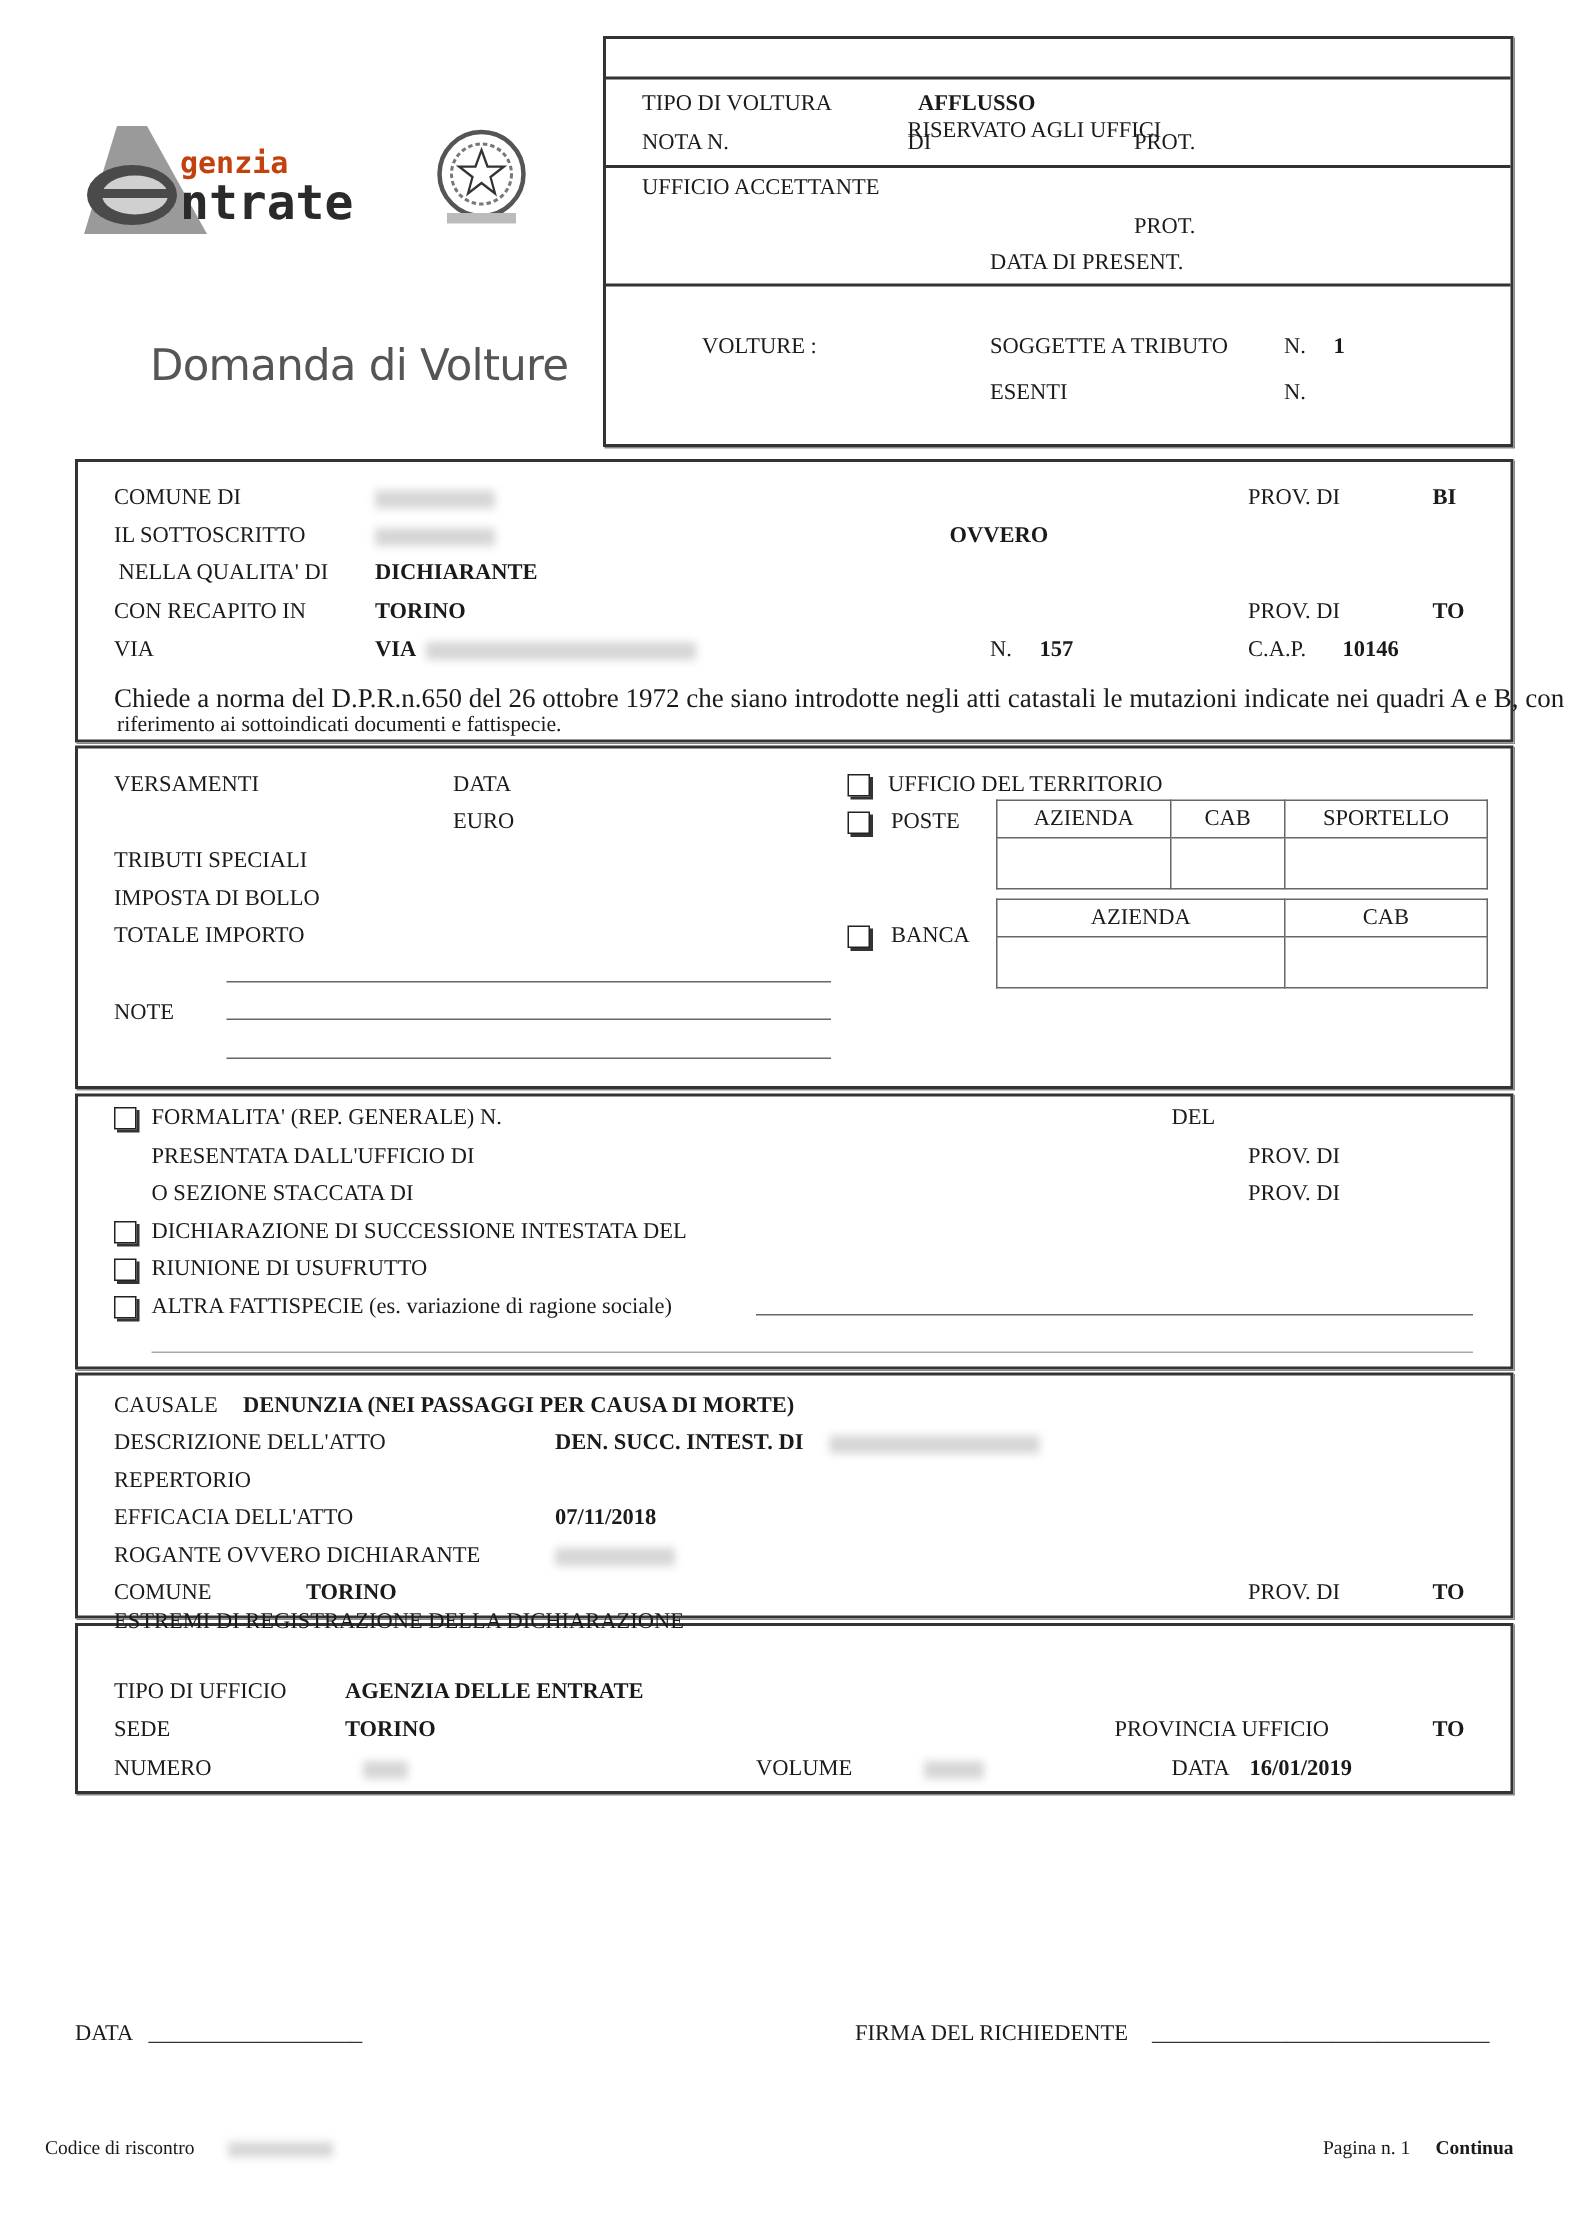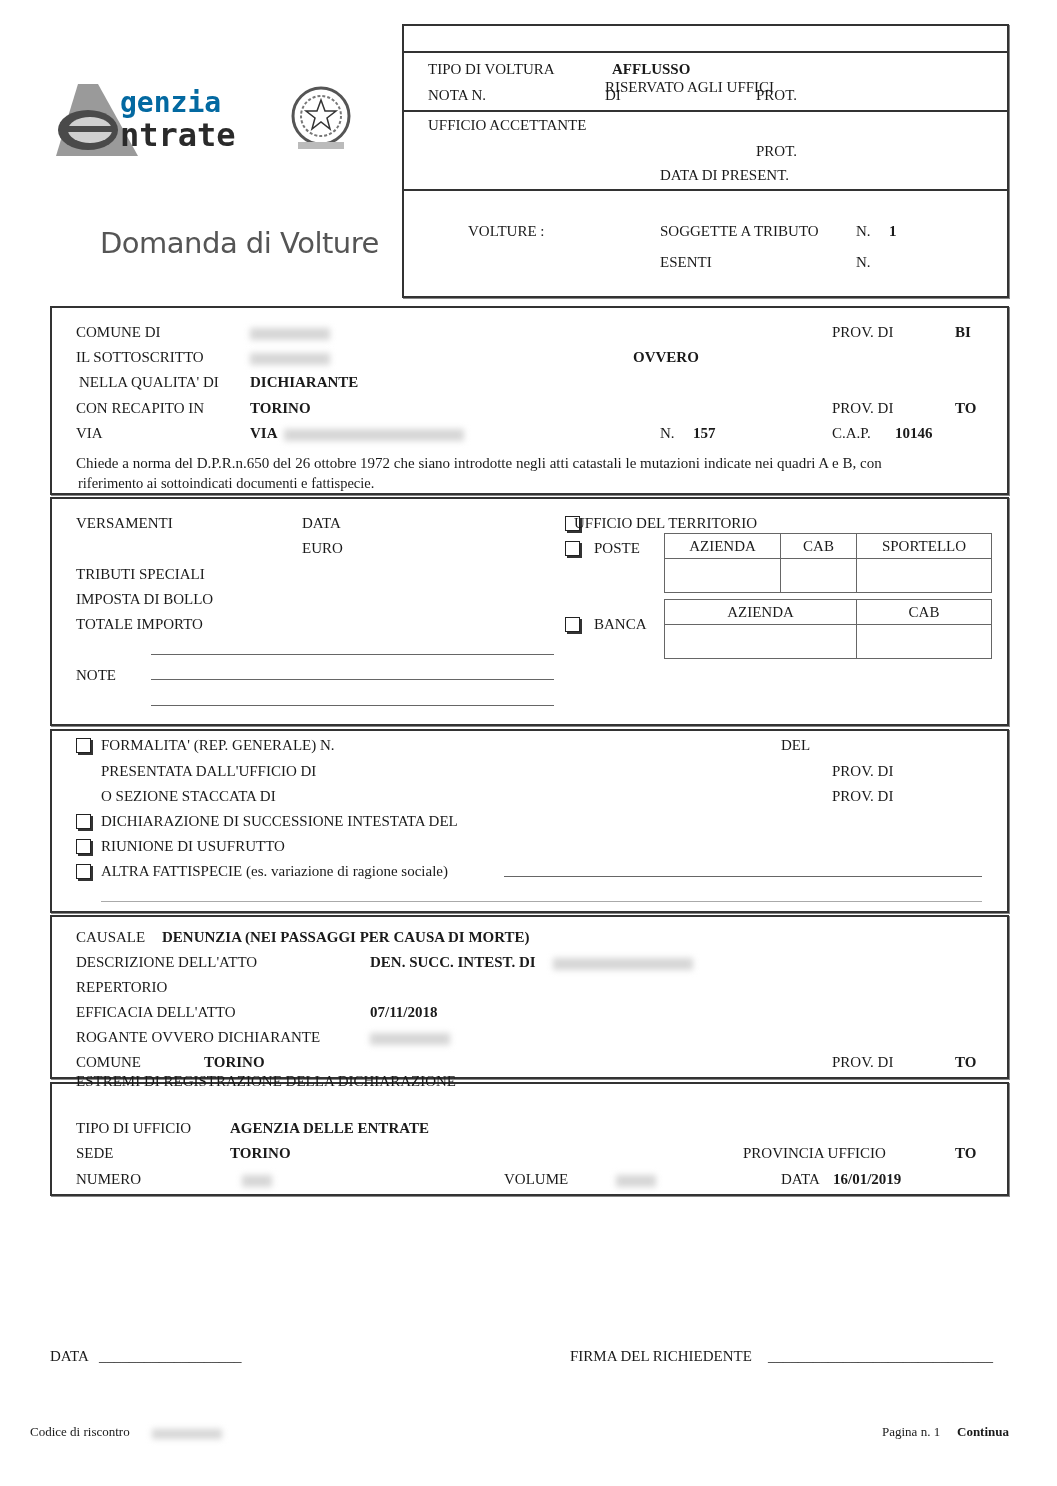--- a/index.html
+++ b/index.html
@@ -20,21 +20,21 @@
 </head>
 <body>
 
 <div class="abs" style="left:50px;top:80px;width:310px;height:80px;">
   <svg width="90" height="76" style="position:absolute;left:0;top:2px;">
     <polygon points="28,2 48,2 88,74 6,74" fill="#9a9a9a"></polygon>
     <ellipse cx="38" cy="48" rx="30" ry="20" fill="#4a4a4a"></ellipse>
     <ellipse cx="40" cy="48" rx="22" ry="13" fill="#d0d0d0"></ellipse>
     <rect x="18" y="44" width="44" height="6" fill="#4a4a4a"></rect>
   </svg>
-  <span class="abs logo-text" style="left:70px;top:6px;font-size:28px;color:#0369a1;">genzia</span>
+  <span class="abs logo-text" style="left:70px;top:16px;font-size:20px;color:#c2410c;">genzia</span>
   <span class="abs logo-text" style="left:70px;top:36px;font-size:32px;color:#2a2a2a;">ntrate</span>
   <svg width="66" height="72" style="position:absolute;left:238px;top:2px;">
     <circle cx="33" cy="34" r="28" fill="none" stroke="#555" stroke-width="3"></circle>
     <circle cx="33" cy="34" r="20" fill="none" stroke="#777" stroke-width="2" stroke-dasharray="3 2"></circle>
     <polygon points="33,18 37,29 48,29 39,36 42,47 33,40 24,47 27,36 18,29 29,29" fill="#fff" stroke="#333" stroke-width="1.5"></polygon>
     <rect x="10" y="60" width="46" height="7" fill="#bbb"></rect>
   </svg>
 </div>
 <div class="abs" style="left:100px;top:226px;font-family:'DejaVu Sans',sans-serif;font-size:29px;color:#555;letter-spacing:-0.5px;">Domanda di Volture</div>
 
@@ -72,37 +72,37 @@
 <div class="abs b" style="left:250px;top:400px;">TORINO</div>
 <div class="abs" style="left:832px;top:400px;">PROV. DI</div>
 <div class="abs b" style="left:955px;top:400px;">TO</div>
 <div class="abs" style="left:76px;top:425px;">VIA</div>
 <div class="abs b" style="left:250px;top:425px;">VIA</div>
 <div class="abs" style="left:284px;top:425px;"><span class="blur" style="width:180px;"></span></div>
 <div class="abs" style="left:660px;top:425px;">N.</div>
 <div class="abs b" style="left:693px;top:425px;">157</div>
 <div class="abs" style="left:832px;top:425px;">C.A.P.</div>
 <div class="abs b" style="left:895px;top:425px;">10146</div>
-<div class="abs" style="left:76px;top:455px;font-size:15px;">Chiede a norma del D.P.R.n.650 del 26 ottobre 1972 che siano introdotte negli atti catastali le mutazioni indicate nei quadri A e B, con</div>
+<div class="abs" style="left:76px;top:455px;font-size:18px;">Chiede a norma del D.P.R.n.650 del 26 ottobre 1972 che siano introdotte negli atti catastali le mutazioni indicate nei quadri A e B, con</div>
 <div class="abs" style="left:78px;top:475px;font-size:14.5px;">riferimento ai sottoindicati documenti e fattispecie.</div>
 
 <div class="box" style="left:50px;top:497px;width:955px;height:225px;"></div>
 <div class="abs" style="left:76px;top:515px;">VERSAMENTI</div>
 <div class="abs" style="left:302px;top:515px;">DATA</div>
 <div class="abs" style="left:302px;top:540px;">EURO</div>
 <div class="abs" style="left:76px;top:566px;">TRIBUTI SPECIALI</div>
 <div class="abs" style="left:76px;top:591px;">IMPOSTA DI BOLLO</div>
 <div class="abs" style="left:76px;top:616px;">TOTALE IMPORTO</div>
 <div class="abs" style="left:76px;top:667px;">NOTE</div>
 <div class="uline" style="left:151px;top:654px;width:403px;"></div>
 <div class="uline" style="left:151px;top:679px;width:403px;"></div>
 <div class="uline" style="left:151px;top:705px;width:403px;"></div>
 
 <div class="chk" style="left:565px;top:516px;"></div>
-<div class="abs" style="left:574px;top:515px;">UFFICIO DEL TERRITORIO</div>
+<div class="abs" style="left:592px;top:515px;">UFFICIO DEL TERRITORIO</div>
 <div class="chk" style="left:565px;top:541px;"></div>
 <div class="abs" style="left:594px;top:540px;">POSTE</div>
 <div class="chk" style="left:565px;top:617px;"></div>
 <div class="abs" style="left:594px;top:616px;">BANCA</div>
 
 <table class="grid" style="left:664px;top:533px;width:328px;">
   <tbody>
       <tr style="height:25px;">
     <td style="width:115px;">AZIENDA</td>
     <td style="width:75px;">CAB</td>

